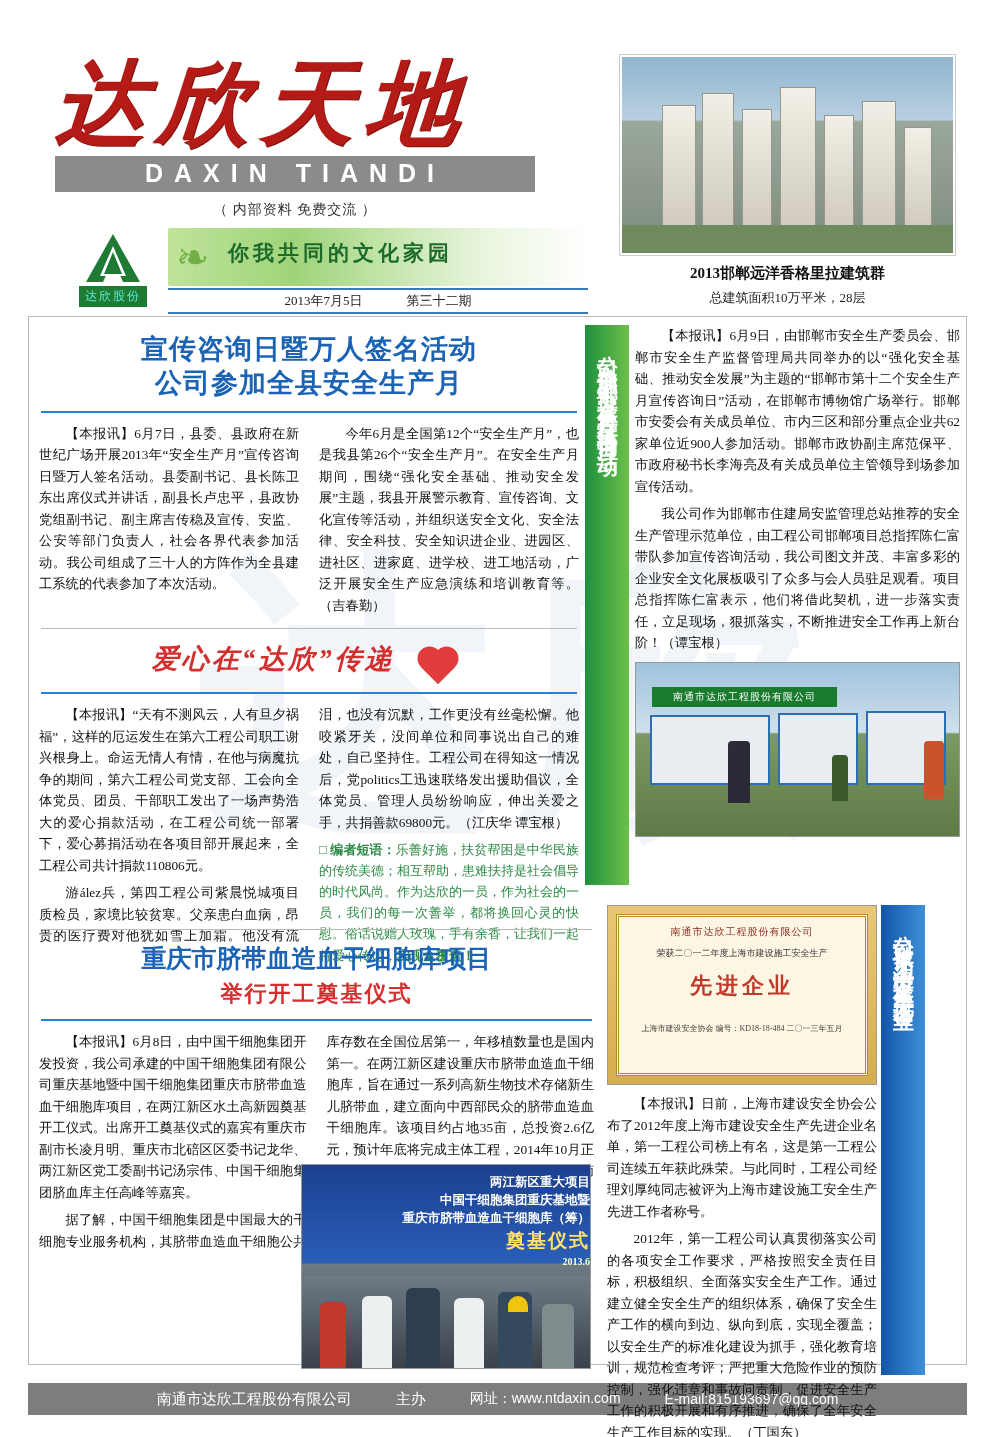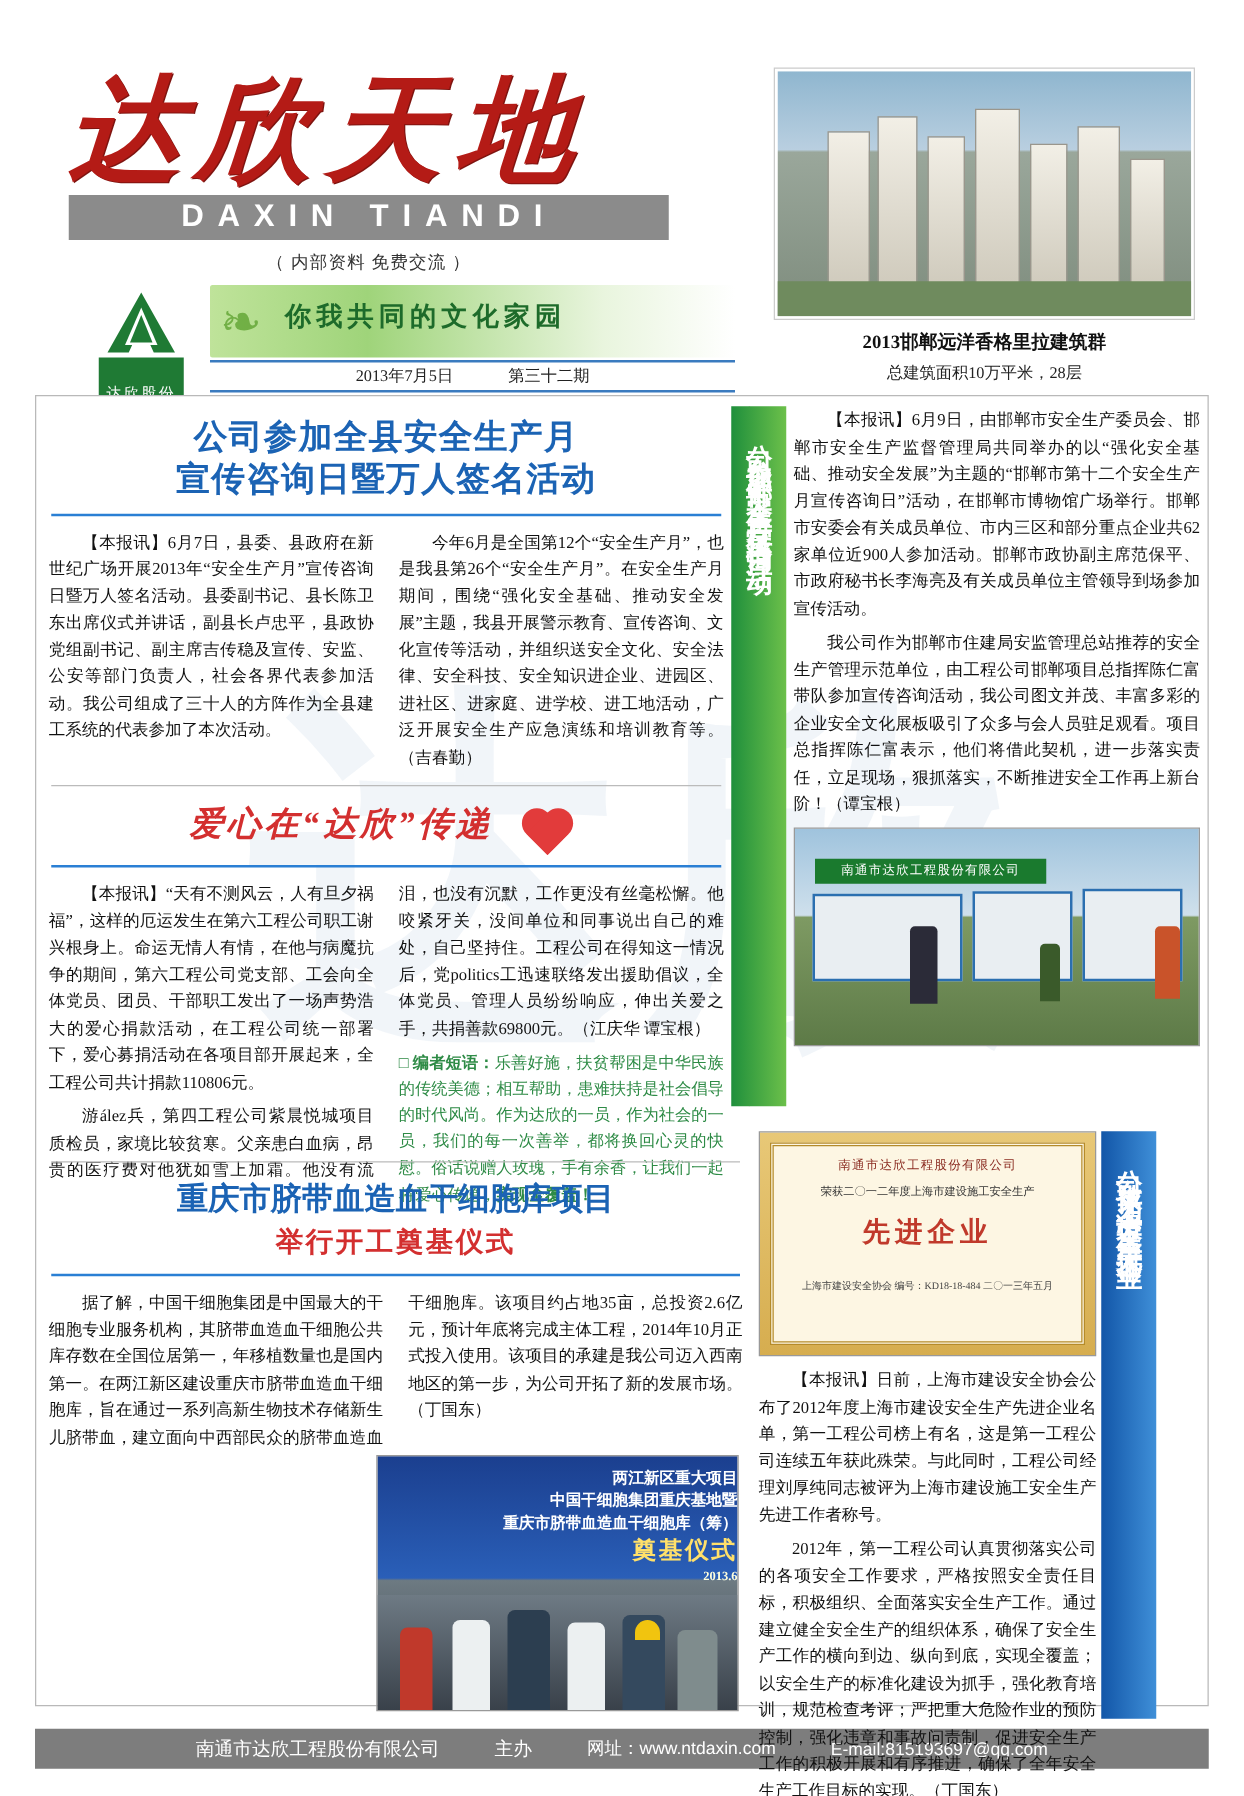--- a/index.html
+++ b/index.html
@@ -62,24 +62,24 @@
     position: absolute; left: 58px; top: 232px;
     width: 110px; text-align: center;
   }
   .logo-mark {
     width: 62px; height: 52px; margin: 0 auto;
     position: relative;
   }
   .logo-name {
     margin-top: 2px;
     background: #1f7a34;
-    color: #ffffff;
+    color: #5eead4;
     font-size: 12px;
     letter-spacing: 2px;
-    padding: 20px 6px;
+    padding: 2px 6px;
     display: inline-block;
     font-family: "Liberation Sans", sans-serif;
   }
   .green-banner {
     position: absolute; left: 168px; top: 228px;
     width: 420px; height: 58px;
     background: linear-gradient(90deg,#bfe39a 0%, #9fd47a 30%, #e9f5de 75%, #ffffff 100%);
     border-radius: 2px;
     overflow: hidden;
   }
@@ -321,22 +321,22 @@
       <div class="cap2">总建筑面积10万平米，28层</div>
     </div>
   </div>
 
   <div class="content">
     <div class="watermark">达欣</div>
     <div class="divider-v"></div>
 
     <div class="col-left">
       <h2 class="headline-blue">
+        <span class="l2">宣传咨询日暨万人签名活动</span>
         <span class="l2">公司参加全县安全生产月</span>
-        <span class="l2">宣传咨询日暨万人签名活动</span>
       </h2>
       <div class="rule-blue"></div>
       <div class="twocol">
         <p>【本报讯】6月7日，县委、县政府在新世纪广场开展2013年“安全生产月”宣传咨询日暨万人签名活动。县委副书记、县长陈卫东出席仪式并讲话，副县长卢忠平，县政协党组副书记、副主席吉传稳及宣传、安监、公安等部门负责人，社会各界代表参加活动。我公司组成了三十人的方阵作为全县建工系统的代表参加了本次活动。</p>
         <p>今年6月是全国第12个“安全生产月”，也是我县第26个“安全生产月”。在安全生产月期间，围绕“强化安全基础、推动安全发展”主题，我县开展警示教育、宣传咨询、文化宣传等活动，并组织送安全文化、安全法律、安全科技、安全知识进企业、进园区、进社区、进家庭、进学校、进工地活动，广泛开展安全生产应急演练和培训教育等。（吉春勤）</p>
       </div>
 
       <div class="rule-gray"></div>
 
       <div class="red-script">
@@ -373,20 +373,21 @@
         <div class="person" style="left:288px; top:78px; width:20px; height:58px; background:#c9532a;"></div>
       </div>
     </div>
 
     <div class="sec-bottom-left">
       <div class="rule-gray"></div>
       <h2 class="headline-cq">重庆市脐带血造血干细胞库项目</h2>
       <h3 class="headline-cq2">举行开工奠基仪式</h3>
       <div class="rule-blue"></div>
       <div class="twocol">
+        <p>【本报讯】6月8日，由中国干细胞集团开发投资，我公司承建的中国干细胞集团有限公司重庆基地暨中国干细胞集团重庆市脐带血造血干细胞库项目，在两江新区水土高新园奠基开工仪式。出席开工奠基仪式的嘉宾有重庆市副市长凌月明、重庆市北碚区区委书记龙华、两江新区党工委副书记汤宗伟、中国干细胞集团脐血库主任高峰等嘉宾。</p>
         <p>据了解，中国干细胞集团是中国最大的干细胞专业服务机构，其脐带血造血干细胞公共库存数在全国位居第一，年移植数量也是国内第一。在两江新区建设重庆市脐带血造血干细胞库，旨在通过一系列高新生物技术存储新生儿脐带血，建立面向中西部民众的脐带血造血干细胞库。该项目约占地35亩，总投资2.6亿元，预计年底将完成主体工程，2014年10月正式投入使用。该项目的承建是我公司迈入西南地区的第一步，为公司开拓了新的发展市场。（丁国东）</p>
       </div>
       <div class="photo p-cq" style="position:absolute; left:262px; top:247px; width:290px; height:205px;">
         <div class="cqtext">
           <div>两江新区重大项目</div>
           <div>中国干细胞集团重庆基地暨</div>
           <div>重庆市脐带血造血干细胞库（筹）</div>
           <div class="cqbig">奠基仪式</div>
           <div class="cqdate">2013.6</div>
         </div>

